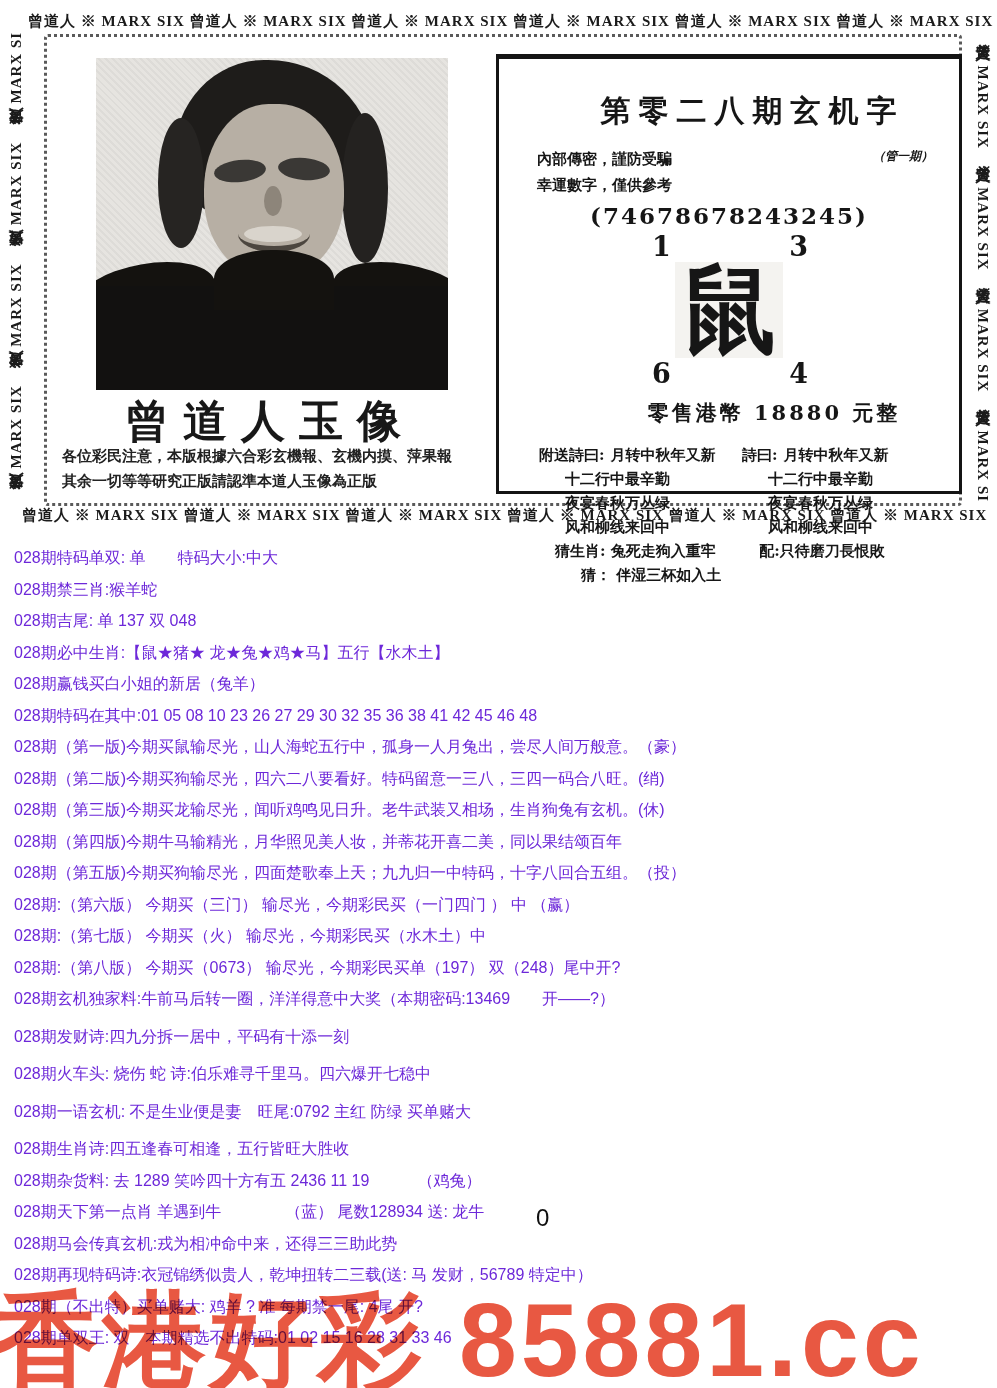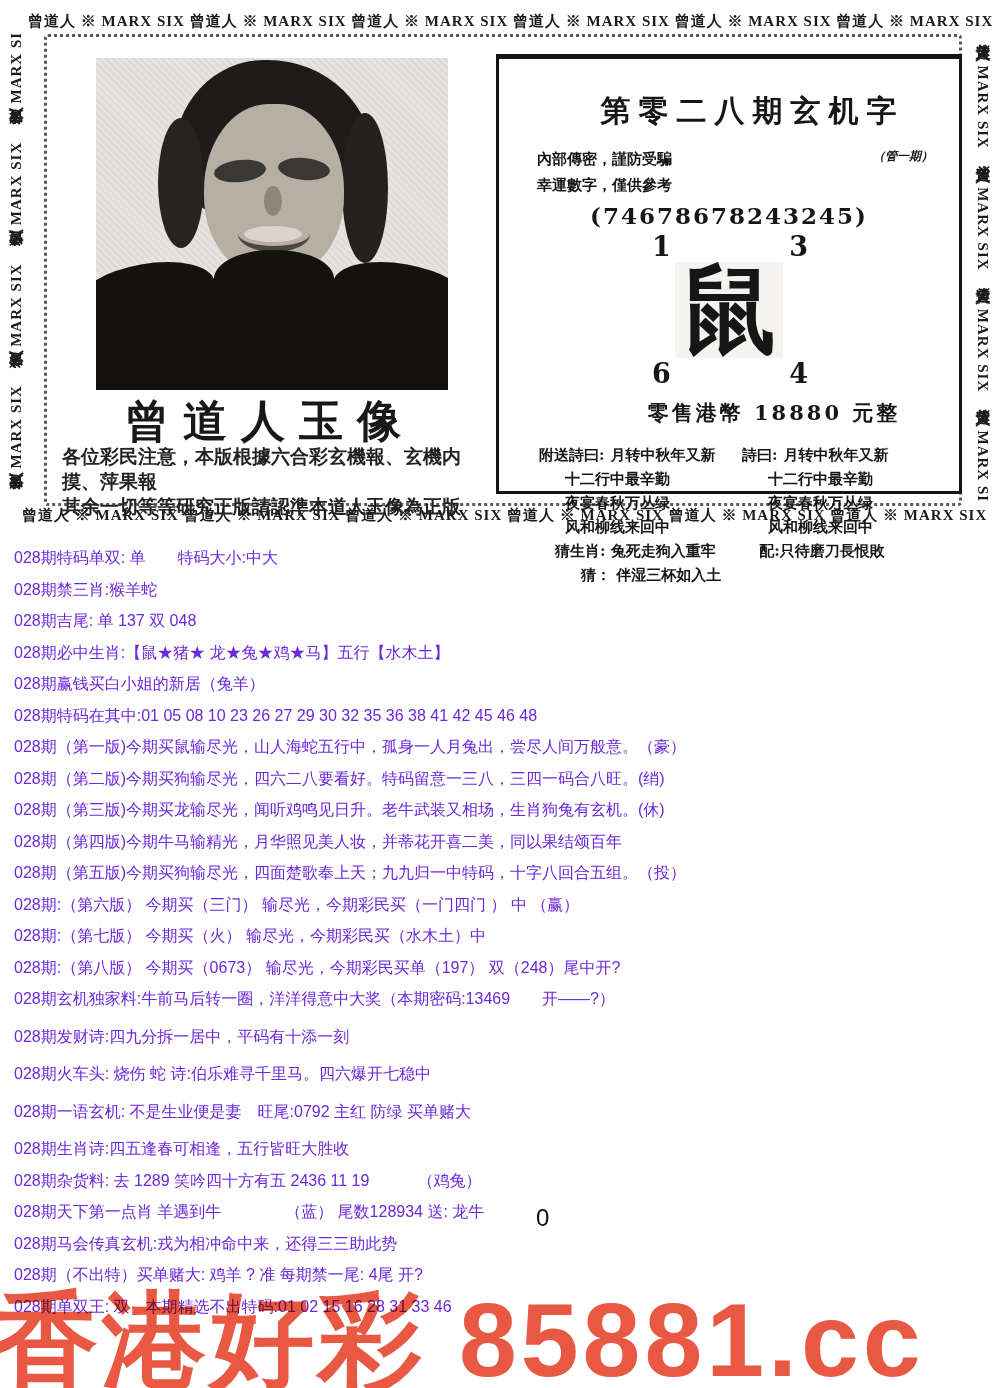--- a/index.html
+++ b/index.html
@@ -49,21 +49,21 @@
   .ph-shoulderL{ left:-20px; top:206px; width:140px; height:60px; background:#14120f; border-radius:50% 50% 0 0; transform:rotate(-10deg);}
   .ph-shoulderR{ left:236px; top:206px; width:140px; height:60px; background:#14120f; border-radius:50% 50% 0 0; transform:rotate(10deg);}
   .photo-caption{
     position:absolute; left:70px; top:392px; width:400px; text-align:center;
     font-family:"DejaVu Serif","Liberation Serif",serif; font-weight:bold;
     font-size:44px; letter-spacing:14px; color:#181818;
   }
   .photo-note{
     position:absolute; left:62px; top:444px; width:430px;
     font-family:"Liberation Serif",serif; font-weight:bold;
-    font-size:19px; line-height:25px; color:#222;
+    font-size:15px; line-height:25px; color:#222;
   }
   
   .mystic{
     position:absolute; left:496px; top:54px; width:460px; height:432px;
     border:3px solid #141414; border-top-width:5px; background:#fff;
     font-family:"DejaVu Serif","Liberation Serif",serif; color:#161616;
   }
   .mystic-title{
     margin-top:32px; text-align:center; font-weight:bold;
     font-size:30px; letter-spacing:8px;padding-left:47px;
@@ -209,20 +209,21 @@
       <div class="bline">028期:（第七版） 今期买（火） 输尽光，今期彩民买（水木土）中</div>
       <div class="bline">028期:（第八版） 今期买（0673） 输尽光，今期彩民买单（197） 双（248）尾中开?</div>
       <div class="bline">028期玄机独家料:牛前马后转一圈，洋洋得意中大奖（本期密码:13469　　开——?）</div>
       <div class="bline gap">028期发财诗:四九分拆一居中，平码有十添一刻</div>
       <div class="bline gap">028期火车头: 烧伤 蛇 诗:伯乐难寻千里马。四六爆开七稳中</div>
       <div class="bline gap">028期一语玄机: 不是生业便是妻　旺尾:0792 主红 防绿 买单赌大</div>
       <div class="bline gap">028期生肖诗:四五逢春可相逢，五行皆旺大胜收</div>
       <div class="bline">028期杂货料: 去 1289 笑吟四十方有五 2436 11 19　　　（鸡兔）</div>
       <div class="bline">028期天下第一点肖 羊遇到牛　　　　（蓝） 尾数128934 送: 龙牛</div>
       <div class="bline">028期马会传真玄机:戎为相冲命中来，还得三三助此势</div>
+      <div class="bline">028期再现特码诗:衣冠锦绣似贵人，乾坤扭转二三载(送: 马 发财，56789  特定中）</div>
       <div class="bline">028期（不出特）买单赌大: 鸡羊 ? 准 每期禁一尾: 4尾 开?</div>
       <div class="bline">028期单双王: 双　本期精选不出特码:01 02 15 16 28 31 33 46</div>
     </div>
   <div class="stray-zero">0</div>
 
   <div class="watermark">香港好彩 85881.cc</div>
 
 </div>
 
 </body></html>

